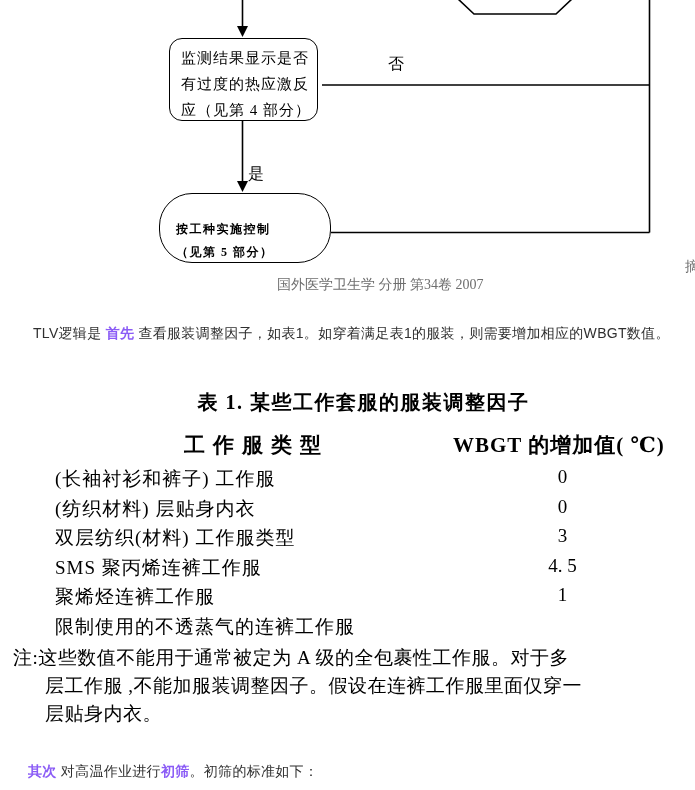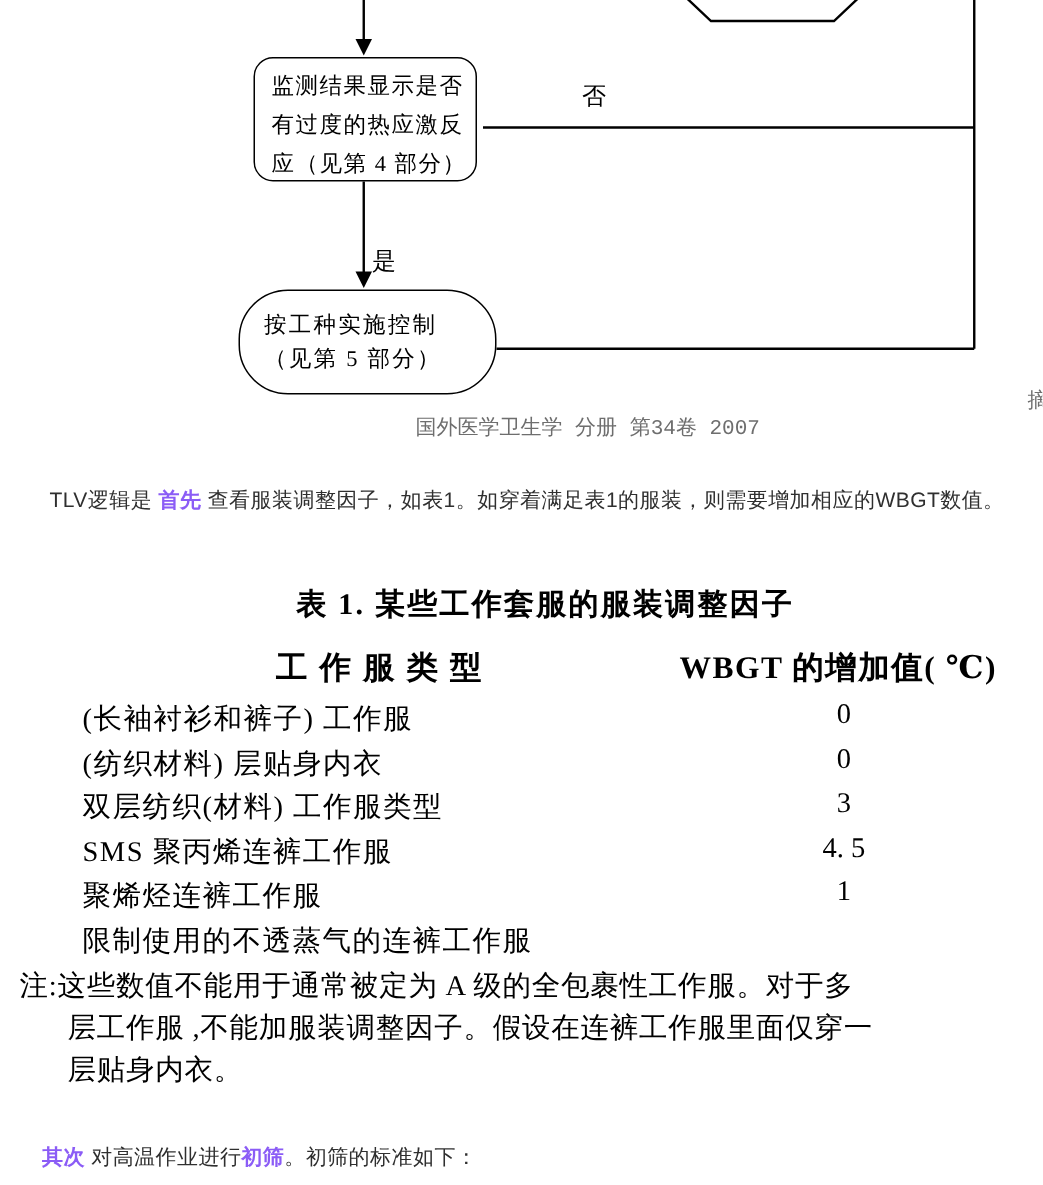--- a/index.html
+++ b/index.html
@@ -14,28 +14,28 @@
   .fc-box{
     position:absolute;border:1.6px solid #000;background:#fff;box-sizing:border-box;
     font-family:"Liberation Serif","DejaVu Serif",serif;color:#000;
   }
   .fc-box.monitor{
     left:155px;top:38px;width:149px;height:83px;border-radius:13px;
     padding:6px 0 0 11px;font-size:15px;line-height:26px;letter-spacing:1px;
   }
   .fc-box.control{
     left:145px;top:193px;width:172px;height:70px;border-radius:33px;
-    padding:12px 0 0 16px;font-size:15px;line-height:23px;letter-spacing:1.5px;
+    padding:24px 0 0 16px;font-size:12px;line-height:23px;letter-spacing:1.5px;font-weight:bold;
   }
   .fc-label{position:absolute;font-size:16px;color:#000;letter-spacing:0;}
   .fc-label.no{left:374px;top:54px;}
   .fc-label.yes{left:234px;top:164px;}
   .fc-caption{
     position:absolute;left:263px;top:276px;white-space:nowrap;
-    font-family:Liberation Mono, monospace;
+    font-family:Liberation Serif, serif;
     font-size:14px;color:#6e6e6e;
   }
   .fc-source{
     position:absolute;left:671px;top:258px;white-space:nowrap;
     font-family:"Liberation Sans","DejaVu Sans",sans-serif;
     font-size:14px;color:#6e6e6e;
   }
   
   .para{
     position:absolute;margin:0;white-space:nowrap;

